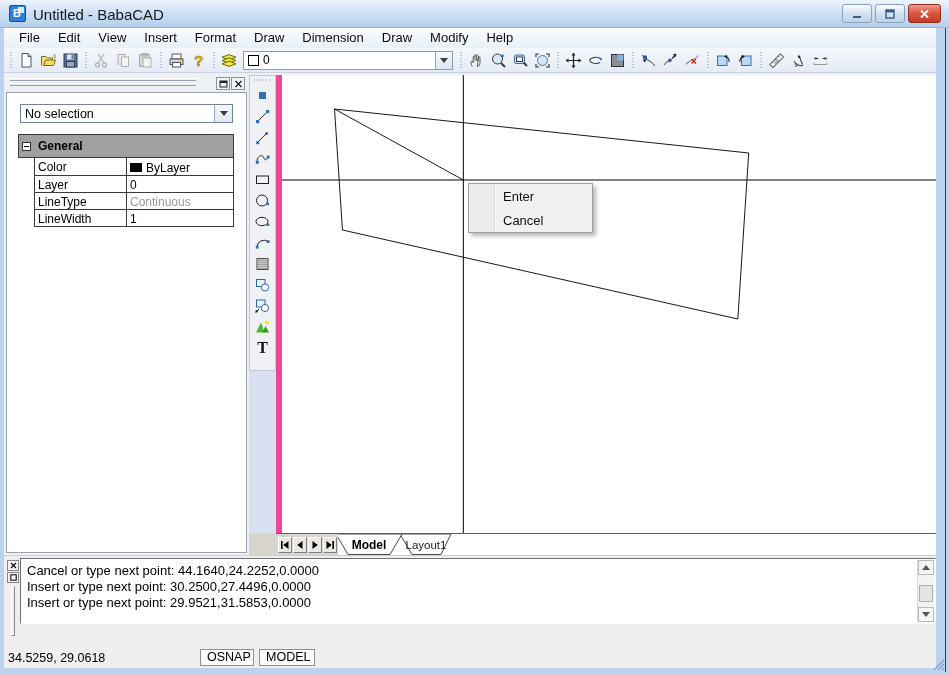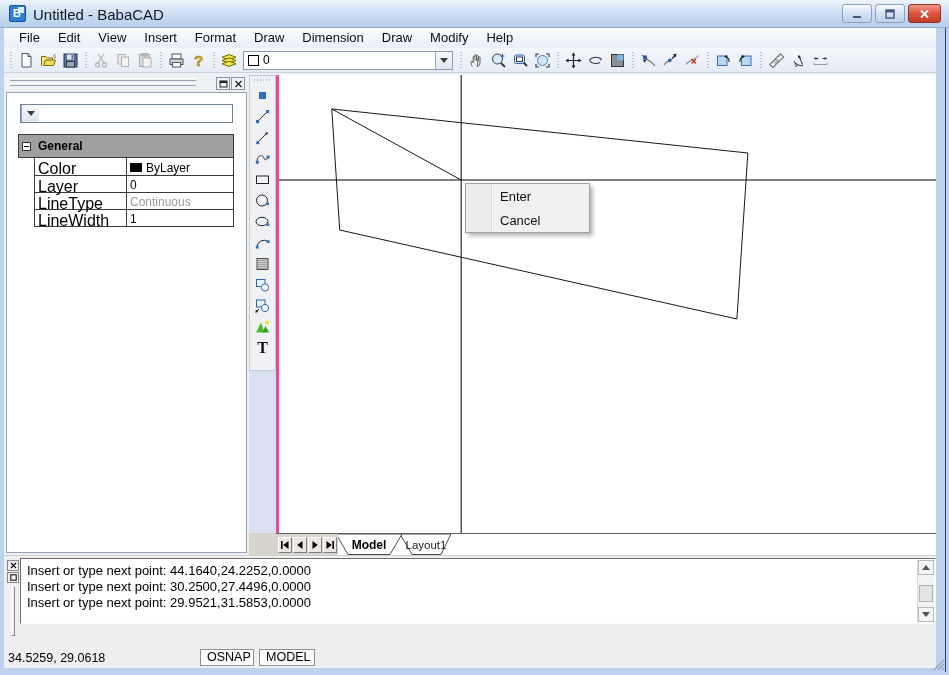--- a/index.html
+++ b/index.html
@@ -63,39 +63,39 @@
     border-left:1px solid #9aa8bc; display:flex; align-items:center; justify-content:center; }
 
   .propgrid { position:absolute; left:11px; top:41px; width:216px; }
   .group-header { height:24px; background:#a0a0a0; border:1px solid #3a3a3a; display:flex; align-items:center; }
   .collapse-box { width:9px; height:9px; background:#fff; border:1px solid #333; margin-left:3px; position:relative; }
   .collapse-box::after { content:""; position:absolute; left:1px; top:3px; width:5px; height:1px; background:#000; }
   .group-label { font-size:12px; font-weight:bold; color:#000; margin-left:7px; }
   .grid-rows { margin-left:16px; border:1px solid #3a3a3a; border-top:none; background:#fff; }
   .grow { display:flex; height:17px; border-top:1px solid #3a3a3a; align-items:center; }
   .grow:first-child { border-top:none; }
-  .gcell-l { width:92px; height:100%; border-right:1px solid #3a3a3a; font-size:16px; color:#000;
+  .gcell-l { width:92px; height:100%; border-right:1px solid #3a3a3a; font-size:12px; color:#000;
     padding:2px 0 0 3px; }
   .gcell-v { flex:1; height:100%; font-size:12px; color:#000; padding:2px 0 0 3px; display:flex; align-items:center; }
   .gcell-v.muted { color:#9a9a9a; }
   .swatch-black { width:12px; height:9px; border:1px solid #000; margin-right:4px; display:inline-block; }
 
   
   .draw-toolbar { position:absolute; left:245px; top:2px; width:27px; height:296px;
     background:#f0f1f4; border:1px solid #c3c9d4; display:flex; flex-direction:column; align-items:center; }
   .vgrip { width:18px; height:4px; margin:2px 0 3px 0;
     background:repeating-linear-gradient(to right,#b4bdcd 0 1px, transparent 1px 3px);
     background-size:18px 2px; background-repeat:no-repeat; background-position:center; }
   .dtbtn { width:21px; height:21px; display:flex; align-items:center; justify-content:center; }
   .dock-fill { position:absolute; left:245px; top:298px; width:27px; height:162px; background:#d9e0f2; }
   .dock-gray { position:absolute; left:245px; top:460px; width:27px; height:22px; background:#d7d4ce; }
 
   
   .canvas { position:absolute; left:272px; top:2px; width:660px; height:458px; background:#fff;
-    border-left:3px solid #ec4899; }
+    border-left:6px solid #ec4899; }
   #canvas-svg { position:absolute; left:0; top:0; width:100%; height:100%; }
   #canvas-svg line.ch { stroke:#000; stroke-width:1; shape-rendering:crispEdges; }
   #canvas-svg line.geom { stroke:#161616; stroke-width:1; }
 
   .context-menu { position:absolute; left:186px; top:108px; width:125px; height:50px;
     background:#f1f1f1; border:1px solid #a0a0a0; box-shadow:3px 3px 4px rgba(0,0,0,0.28); z-index:5; }
   .cm-iconcol { position:absolute; left:0; top:0; bottom:0; width:26px; background:#ececec;
     border-right:1px solid #dcdcdc; box-shadow:1px 0 0 #fafafa; }
   .cm-item { position:relative; height:22px; line-height:22px; padding-left:34px; font-size:13px; color:#111; margin-top:2px; }
 
@@ -385,20 +385,21 @@
             </svg>
         </div>
         <div class="phbtn" style="right:2px">
           <svg width="9" height="8" viewBox="0 0 9 8">
               <path d="M1.5,1 L7.5,7 M7.5,1 L1.5,7" stroke="#222" stroke-width="1.3"></path>
             </svg>
         </div>
       </div>
       <div class="panel-client">
         <div class="noselect-combo">
+          <span class="val">No selection</span>
           <span class="arrowbtn">
               <span class="tri-down"></span>
             </span>
         </div>
         <div class="propgrid">
           <div class="group-header">
             <span class="collapse-box"></span>
             <span class="group-label">General</span>
           </div>
           <div class="grid-rows">
@@ -573,21 +574,21 @@
     </div>
     <div class="cmd-minibtn" style="top:16px">
       <svg width="7" height="7" viewBox="0 0 7 7">
           <rect x="0.8" y="0.8" width="5.4" height="5.4" fill="none" stroke="#000"></rect>
         </svg>
     </div>
     <div class="cmd-ridge"></div>
 
     <div class="history">
       <div class="pad"></div>
-      <div class="hline">Insert or type next point: 44.1640,24.2252,0.0000</div>
+      <div class="hline">Cancel or type next point: 44.1640,24.2252,0.0000</div>
       <div class="hline">Insert or type next point: 30.2500,27.4496,0.0000</div>
       <div class="hline">Insert or type next point: 29.9521,31.5853,0.0000</div>
       <div class="scrollbar">
         <div class="sb-btn" style="top:0">
             <span class="tri-up-s"></span>
           </div>
         <div class="sb-thumb"></div>
         <div class="sb-btn" style="bottom:0">
             <span class="tri-dn-s"></span>
           </div>

